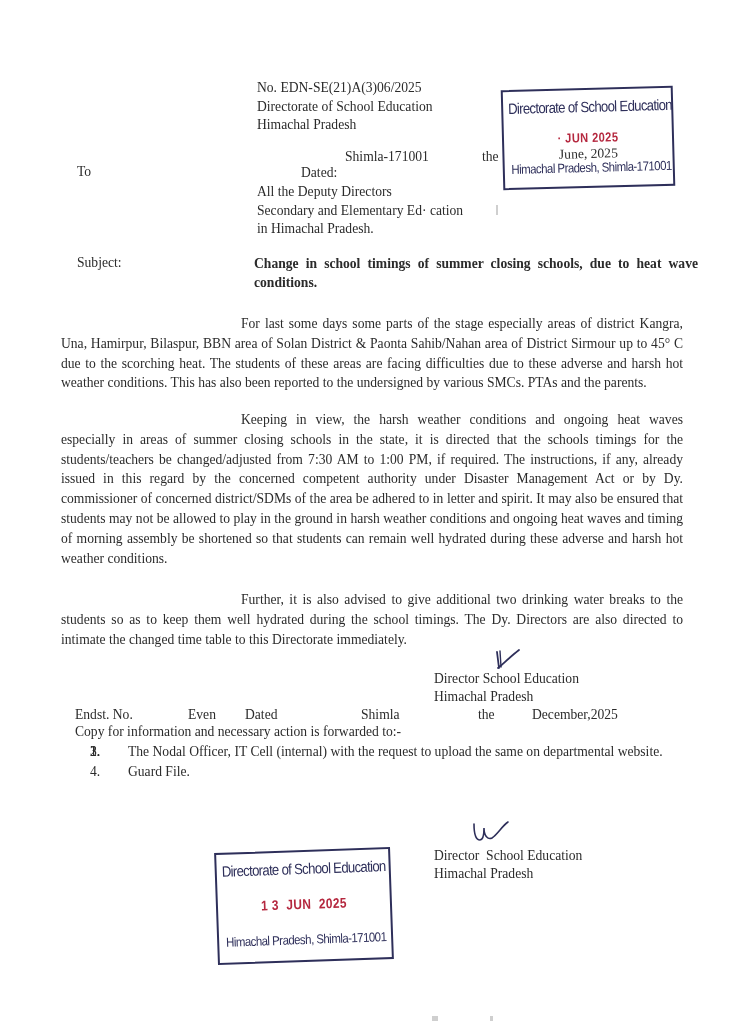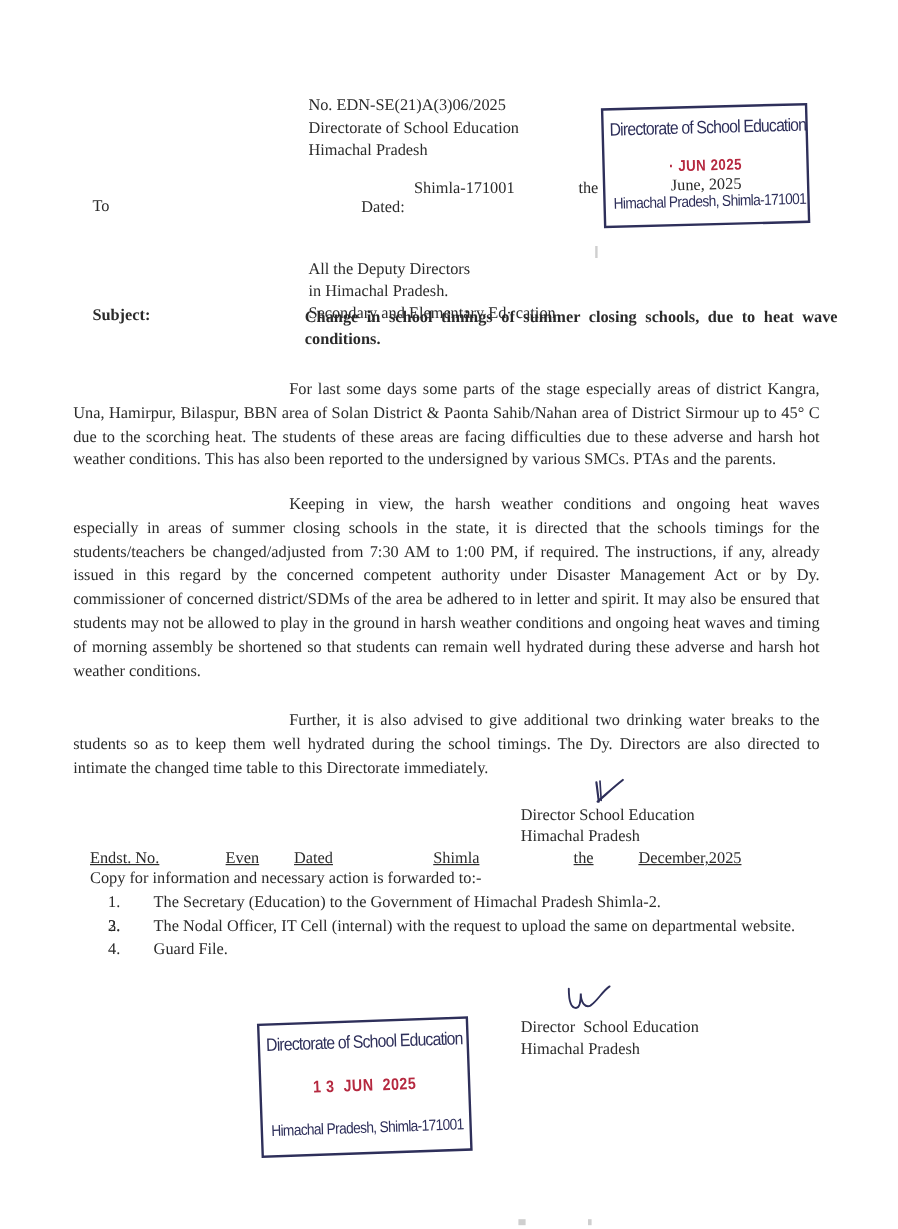--- a/index.html
+++ b/index.html
@@ -23,25 +23,25 @@
     #header-block { left: 257px; top: 79px; }
     #header-block div { line-height: 18.5px; }
 
     #dated-row { left: 257px; top: 148px; width: 250px; }
     #dated-label { position: absolute; left: 0; top: 16px; margin-left: 44px; }
     #dated-place { position: absolute; left: 88px; top: 0; }
     #dated-the { position: absolute; left: 225px; top: 0; }
 
     #to-label { left: 77px; top: 163px; }
 
-    #addressee { left: 257px; top: 183px; margin-top: 32px; }
+    #addressee { left: 257px; top: 183px; }
     #addressee div { line-height: 18.5px; }
 
     
-    #subject-label { left: 77px; top: 254px; font-weight: bold; }
+    #subject-label { left: 77px; top: 254px; font-weight: normal; }
     #subject-text { left: 254px; top: 254px; width: 444px; font-weight: bold; line-height: 19px; text-align: justify; text-align-last: left; }
 
     
     .para {
       position: absolute;
       left: 61px;
       width: 622px;
       line-height: 19.8px;
       text-align: justify;
       text-indent: 180px;
@@ -50,21 +50,21 @@
     #para-2 { top: 410px; }
     #para-3 { top: 574px; margin-top: 16px; }
 
     
     #sig-mark-1 { left: 493px; top: 648px; width: 30px; height: 24px; }
     #signature-1 { left: 434px; top: 670px; }
     #signature-1 div { line-height: 18px; }
 
     
     #endst-row { left: 75px; top: 706px; width: 640px; height: 18px; }
-    #endst-row span { position: absolute; top: 0; white-space: nowrap; text-decoration: underline; }
+    #endst-row span { position: absolute; top: 0; white-space: nowrap; }
 
     #copy-line { left: 75px; top: 723px; text-align: right; }
 
     #copy-list { left: 90px; top: 742px; width: 610px; }
     .copy-item { position: relative; padding-left: 38px; line-height: 19.5px; text-align: justify; }
     .copy-num { position: absolute; left: 0; top: 0; }
 
     #sig-mark-2 { left: 470px; top: 818px; width: 40px; height: 26px; }
     #signature-2 { left: 434px; top: 847px; }
     #signature-2 div { line-height: 18px; }
@@ -116,22 +116,22 @@
 <div id="dated-row" class="abs line">
   <span id="dated-label">Dated:</span>
   <span id="dated-place">Shimla-171001</span>
   <span id="dated-the">the</span>
 </div>
 
 <div id="to-label" class="abs line">To</div>
 
 <div id="addressee" class="abs">
   <div class="line">All the Deputy Directors</div>
+  <div class="line">Secondary and Elementary Ed· cation</div>
   <div class="line">in Himachal Pradesh.</div>
-  <div class="line">Secondary and Elementary Ed· cation</div>
 </div>
 
 <div id="stamp-top" class="stamp">
   <div class="stamp-title">Directorate of School Education</div>
   <div class="stamp-date">· JUN 2025</div>
   <div class="stamp-date-written">June, 2025</div>
   <div class="stamp-place">Himachal Pradesh, Shimla-171001</div>
 </div>
 
 <div id="subject-label" class="abs line">Subject:</div>
@@ -157,21 +157,20 @@
   <span style="left:286px">Shimla</span>
   <span style="left:403px">the</span>
   <span style="left:457px">December,2025</span>
 </div>
 
 <div id="copy-line" class="abs line">Copy for information and necessary action is forwarded to:-</div>
 
 <div id="copy-list" class="abs">
   <div class="copy-item">
     <span class="copy-num">1.</span>
-    <span>The Secretary (Education) to the Government of Himachal Pradesh Shimla-2.</span>
   </div>
   <div class="copy-item">
     <span class="copy-num">2.</span>
   </div>
   <div class="copy-item">
     <span class="copy-num">3.</span>
     <span>The Nodal Officer, IT Cell (internal) with the request to upload the same on departmental website.</span>
   </div>
   <div class="copy-item">
     <span class="copy-num">4.</span>

